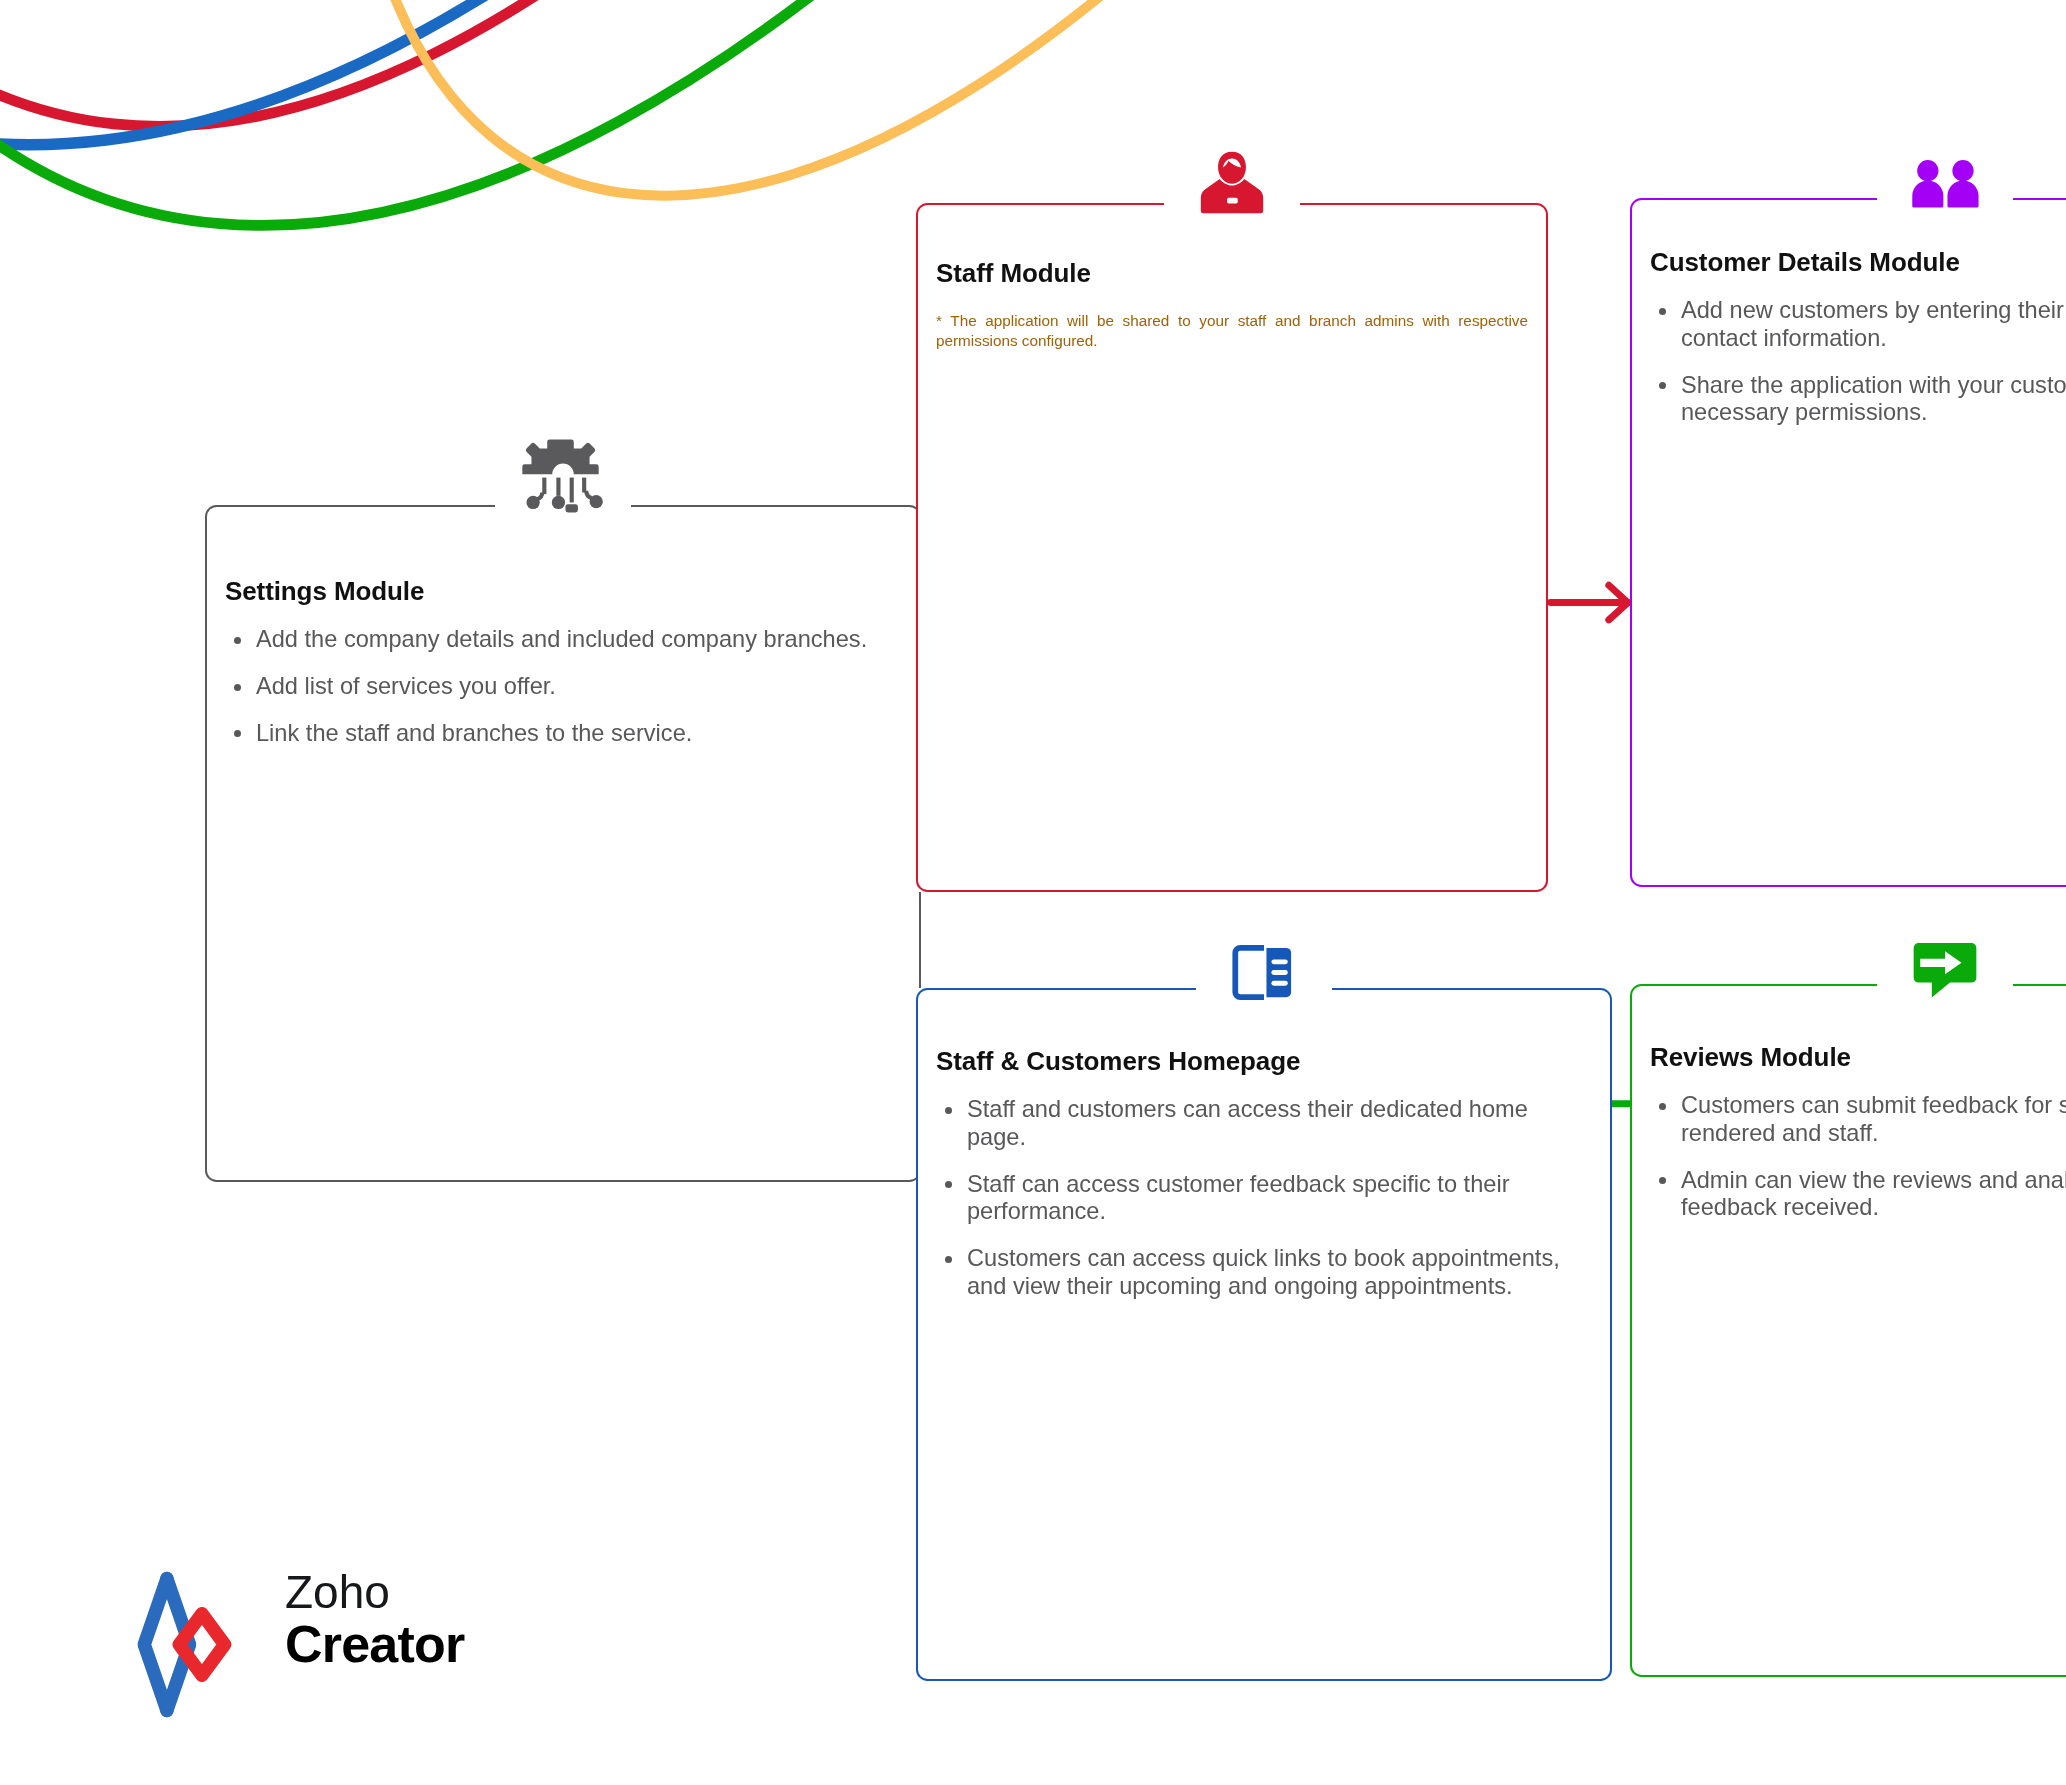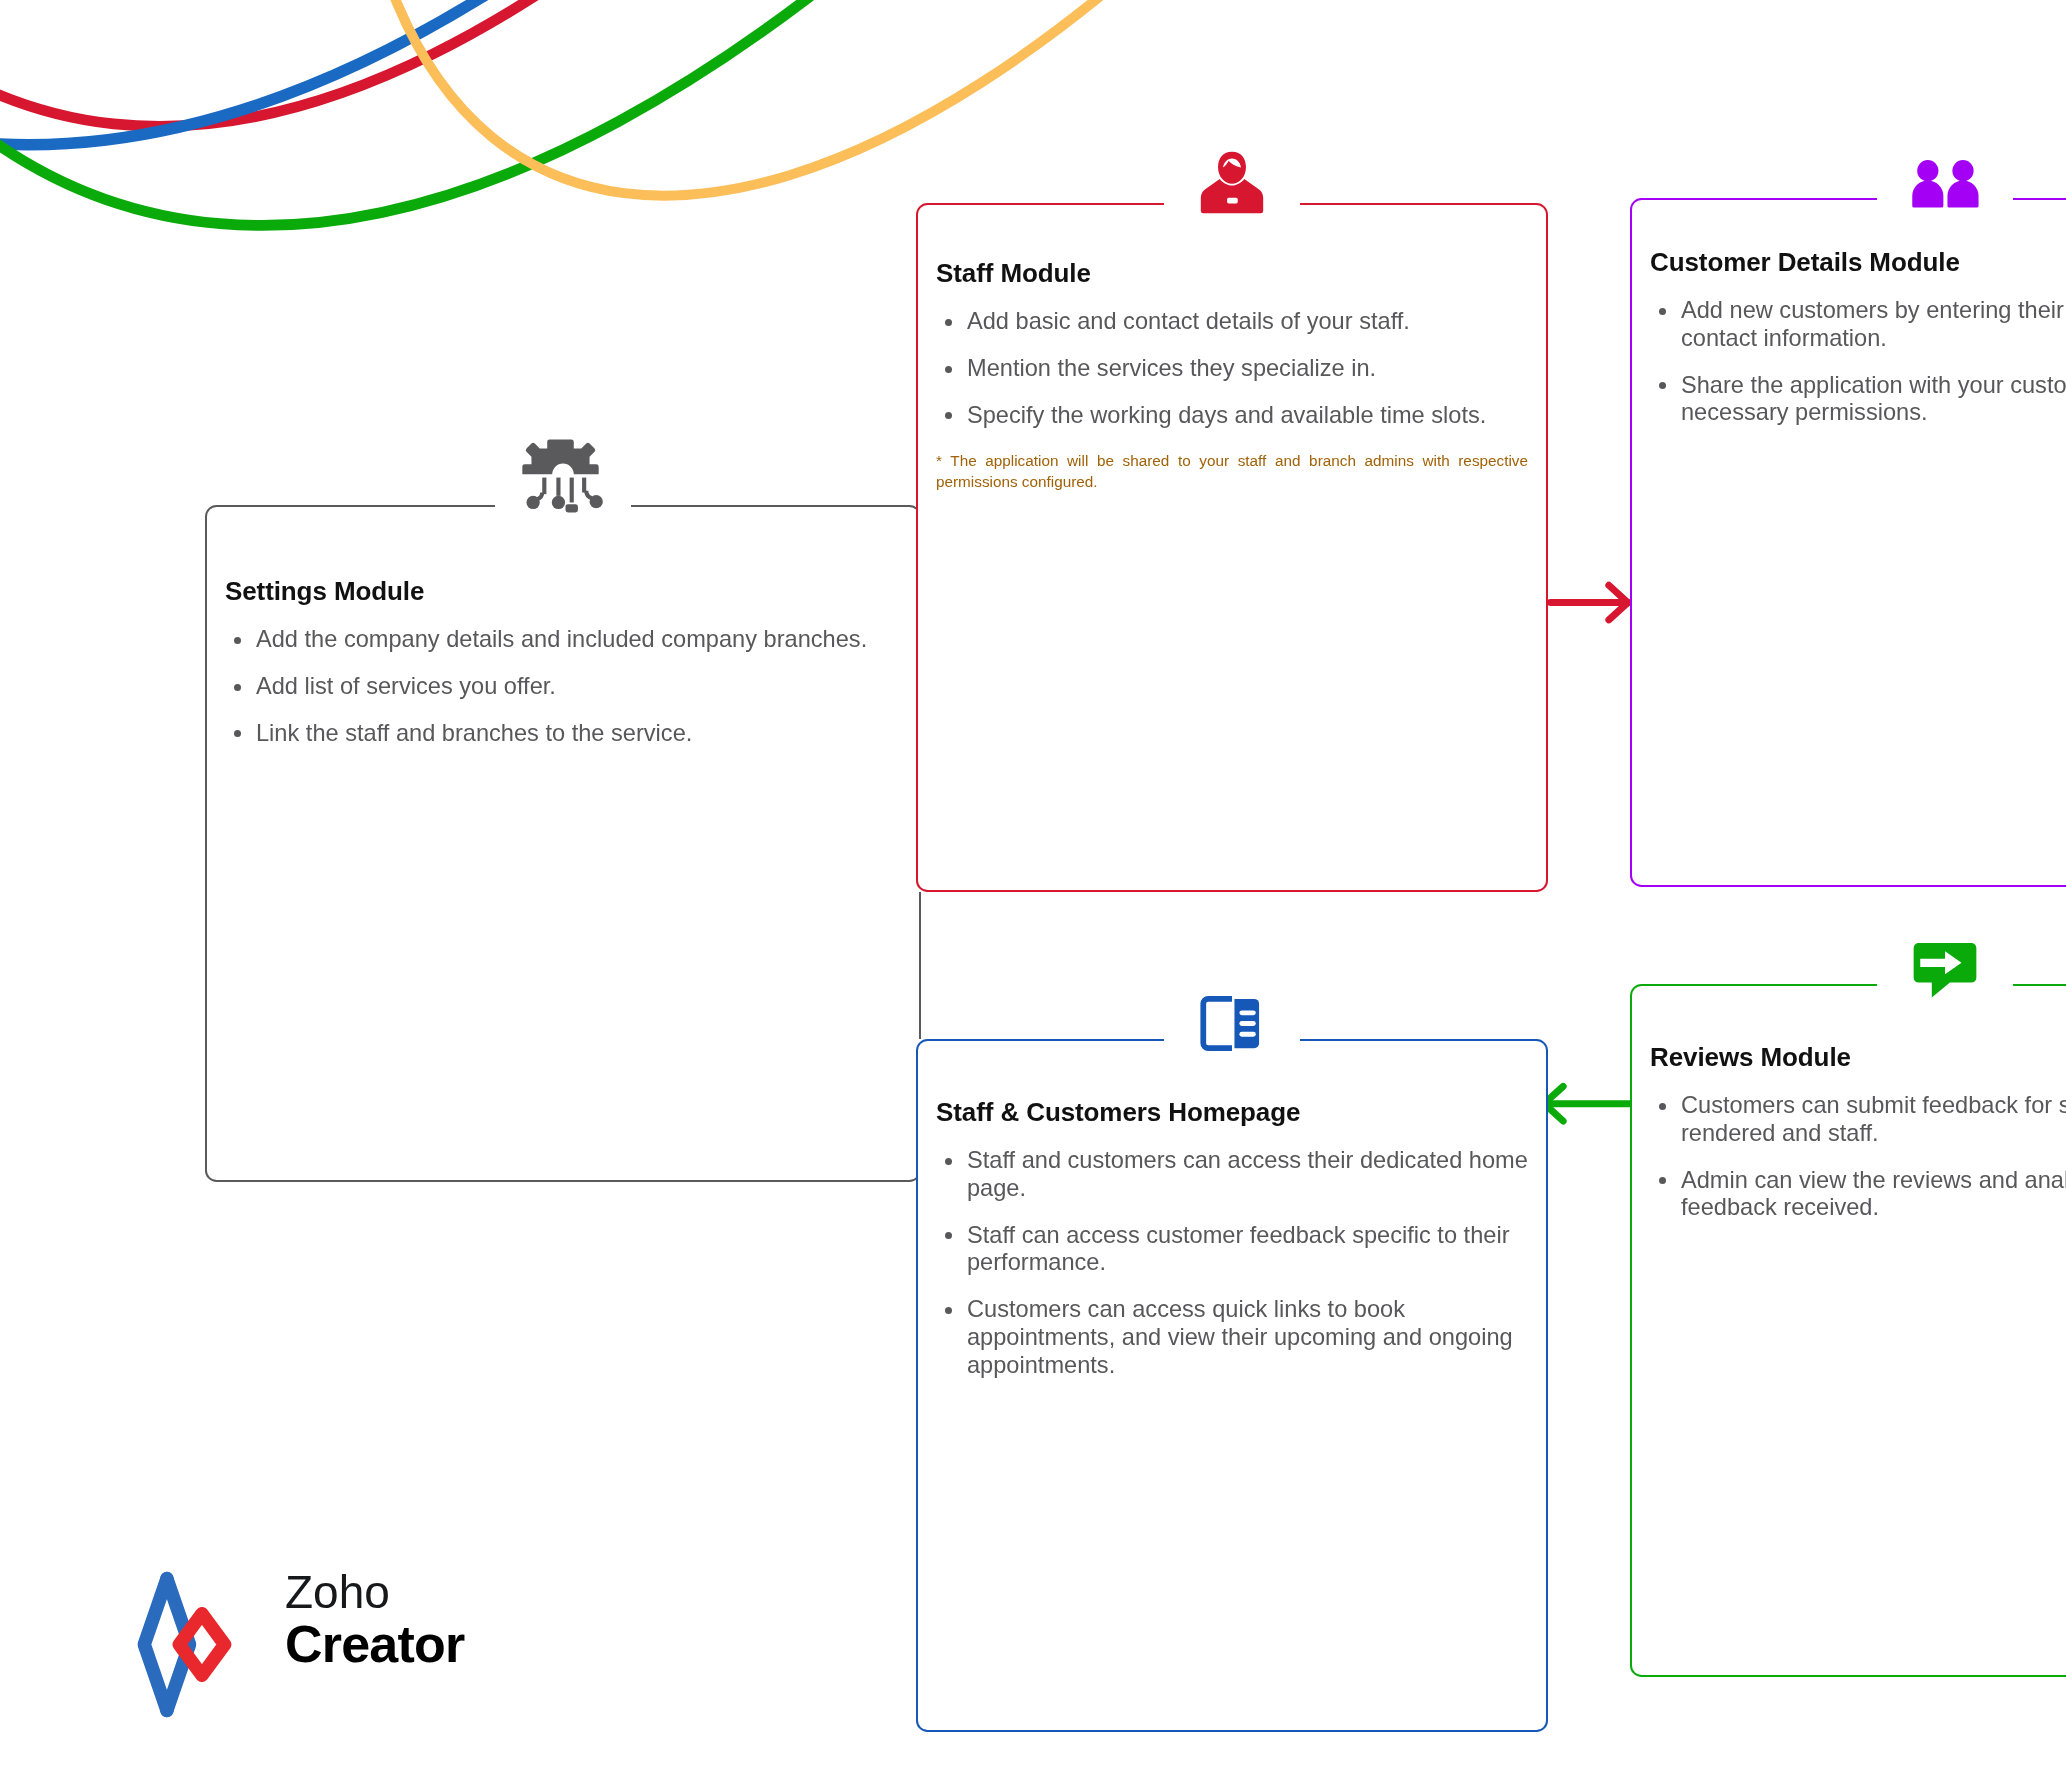--- a/index.html
+++ b/index.html
@@ -31,21 +31,21 @@
   }
   .card .note{
     color:#a16207;font-size:15.3px;line-height:1.36;text-align:justify;
     margin-top:21.5px;
   }
 
   
   #card-settings{left:205px;top:505px;width:716px;height:677px;}
   #card-staff{left:916px;top:203px;width:632px;height:689px;}
   #card-customer{left:1630px;top:198px;width:630px;height:689px;}
-  #card-homepage{left:916px;top:1039px;width:632px;height:693px;}
+  #card-homepage{left:916px;top:988px;width:696px;height:693px;}
   #card-reviews{left:1630px;top:984px;width:630px;height:693px;}
 
   #card-settings .frame{border-color:#5a5a5c;}
   #card-staff .frame{border-color:#d6172f;}
   #card-customer .frame{border-color:#a300f5;}
   #card-homepage .frame{border-color:#1558b8;}
   #card-reviews .frame{border-color:#0aaa0a;}
 
   #card-settings .notch{width:136px;}
   #card-staff .notch{width:136px;}
@@ -159,25 +159,20 @@
     <svg width="64" height="66" viewBox="0 0 78 80">
       <g fill="#d6172f">
         <path d="M39 2 c-12 0 -17 9 -17 19 0 11 8 20 17 20 s17 -9 17 -20 c0 -10 -5 -19 -17 -19 z M39 10 c6 0 10 5 11 11 -6 -1 -12 -4 -15 -8 -2 4 -5 7 -7 8 1 -6 5 -11 11 -11 z"></path>
         <path d="M39 43 c-6 0 -12 -4 -15 -8 L6 48 c-3 2 -5 6 -5 10 v16 a3 3 0 0 0 3 3 h70 a3 3 0 0 0 3 -3 V58 c0 -4 -2 -8 -5 -10 L54 35 c-3 4 -9 8 -15 8 z"></path>
         <rect x="33" y="58" width="13" height="7" rx="2" fill="#ffffff"></rect>
       </g>
     </svg>
   </div>
   <div class="body">
     <h2>Staff Module</h2>
-    <ul>
-      <li>Add basic and contact details of your staff.</li>
-      <li>Mention the services they specialize in.</li>
-      <li>Specify the working days and available time slots.</li>
-    </ul>
     <div class="note">* The application will be shared to your staff and branch admins with respective permissions configured.</div>
   </div>
 </div>
 
 <div class="card" id="card-customer">
   <div class="frame"></div>
   <div class="notch"></div>
   <div class="icon">
     <svg width="72" height="50" viewBox="0 0 88 60">
       <g fill="#a300f5">

